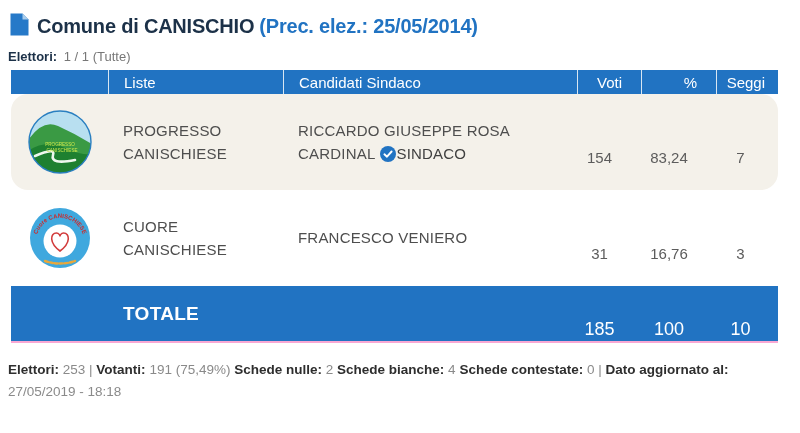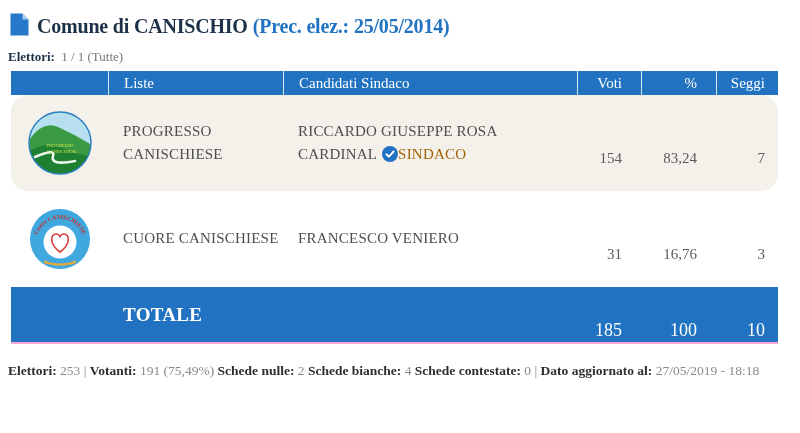--- a/index.html
+++ b/index.html
@@ -1,19 +1,19 @@
 <!DOCTYPE html>
 <html><head>
 <meta charset="utf-8">
 <style>
   * { margin:0; padding:0; box-sizing:border-box; }
   html,body { background:#fff; }
   .page {
     position:relative; width:800px; height:433px; overflow:hidden;
-    background:#fff; font-family:Liberation Serif, serif;
+    background:#fff; font-family:Liberation Sans, sans-serif;
   }
   
   .title-row { display:flex; align-items:center; gap:8px; margin:13px 0 0 10px; }
   .title-row h1 { font-size:20px; font-weight:bold; color:#1c3148; letter-spacing:-0.2px; }
   .title-row .prev { color:#2173c2; margin-left:5px; }
   .sezioni { margin:9px 0 0 8px; font-size:13px; color:#1c3148; }
   .sezioni .lbl { font-weight:bold; }
   .sezioni .val { color:#777; font-weight:normal; margin-left:3px; }
 
   
@@ -23,26 +23,26 @@
   .th { display:flex; align-items:center; padding-left:15px; border-left:1px solid #d8e6f2; height:100%; }
   .th:first-child { border-left:none; }
   .th.num { justify-content:flex-end; padding-right:19px; padding-left:12px; }
   .th.seggi { padding-right:13px; }
 
   .row { min-height:96px; align-items:center; font-size:15px; color:#4e4e4e;border-radius:17px; }
   .row-odd { background:#f4f1ea; }
   .logo-cell { display:flex; justify-content:center; align-items:center; }
   .list-cell { padding-left:15px; line-height:1.55; letter-spacing:0.2px; }
   .cand-cell { padding-left:15px; padding-right:6px; line-height:1.55; letter-spacing:0.2px; }
-  .val { text-align:right; padding-right:19px; color:#5c5c5c;margin-top:31px; }
+  .val { text-align:center; padding-right:19px; color:#5c5c5c;margin-top:31px; }
   .val.seggi { padding-right:13px; }
 
   .badge { white-space:nowrap; }
   .check-icon { display:inline-block; width:16px; height:16px; vertical-align:-3px; margin-left:5px; }
-  .badge-label { color:#a16207;text-align:center; }
+  .badge-label { color:#404040;text-align:center; }
 
   .trow { background:#2173c2; height:57px; color:#fff; align-items:center;
           border-bottom:2px solid #f9a8d4; }
   .trow .tlabel { padding-left:15px; font-size:19px; font-weight:bold; letter-spacing:0.3px; grid-column:2; }
   .trow .val { color:#fff; font-size:18px; }
 
   
   .footer { margin:16px 10px 0 8px; font-size:13.5px; line-height:22px; color:#8a8a8a; }
   .footer b { color:#2e2e2e; }
 </style>

